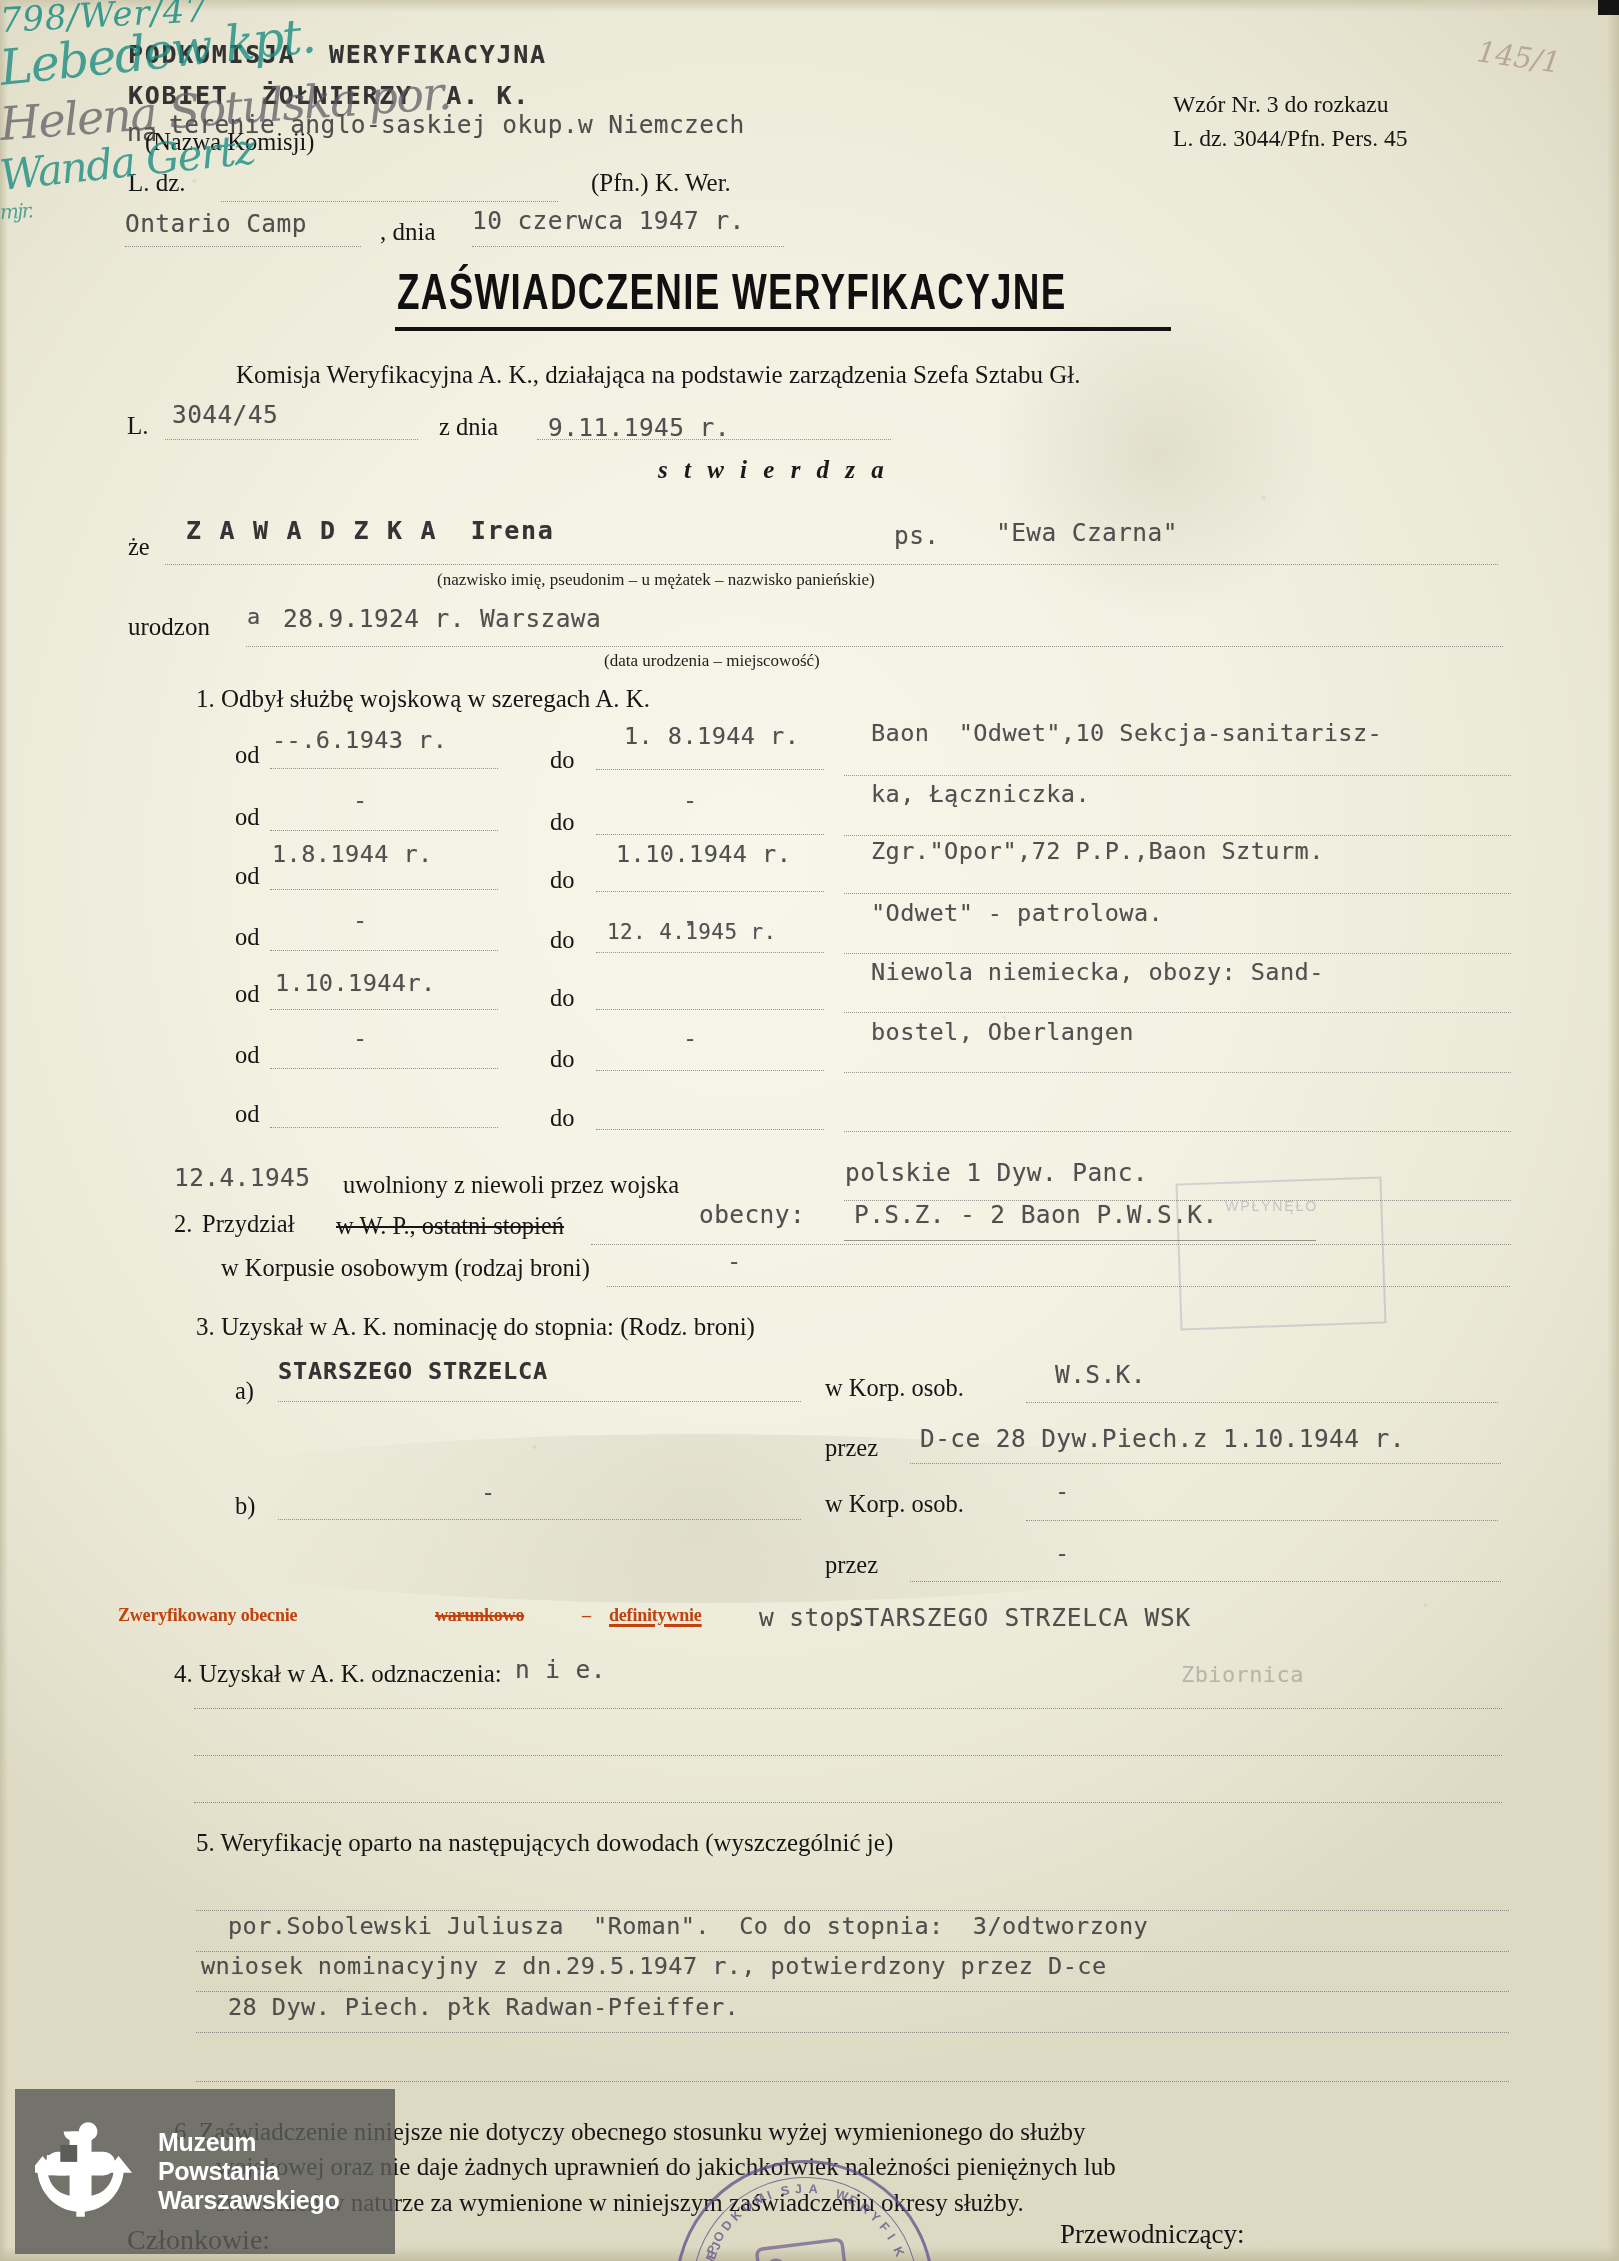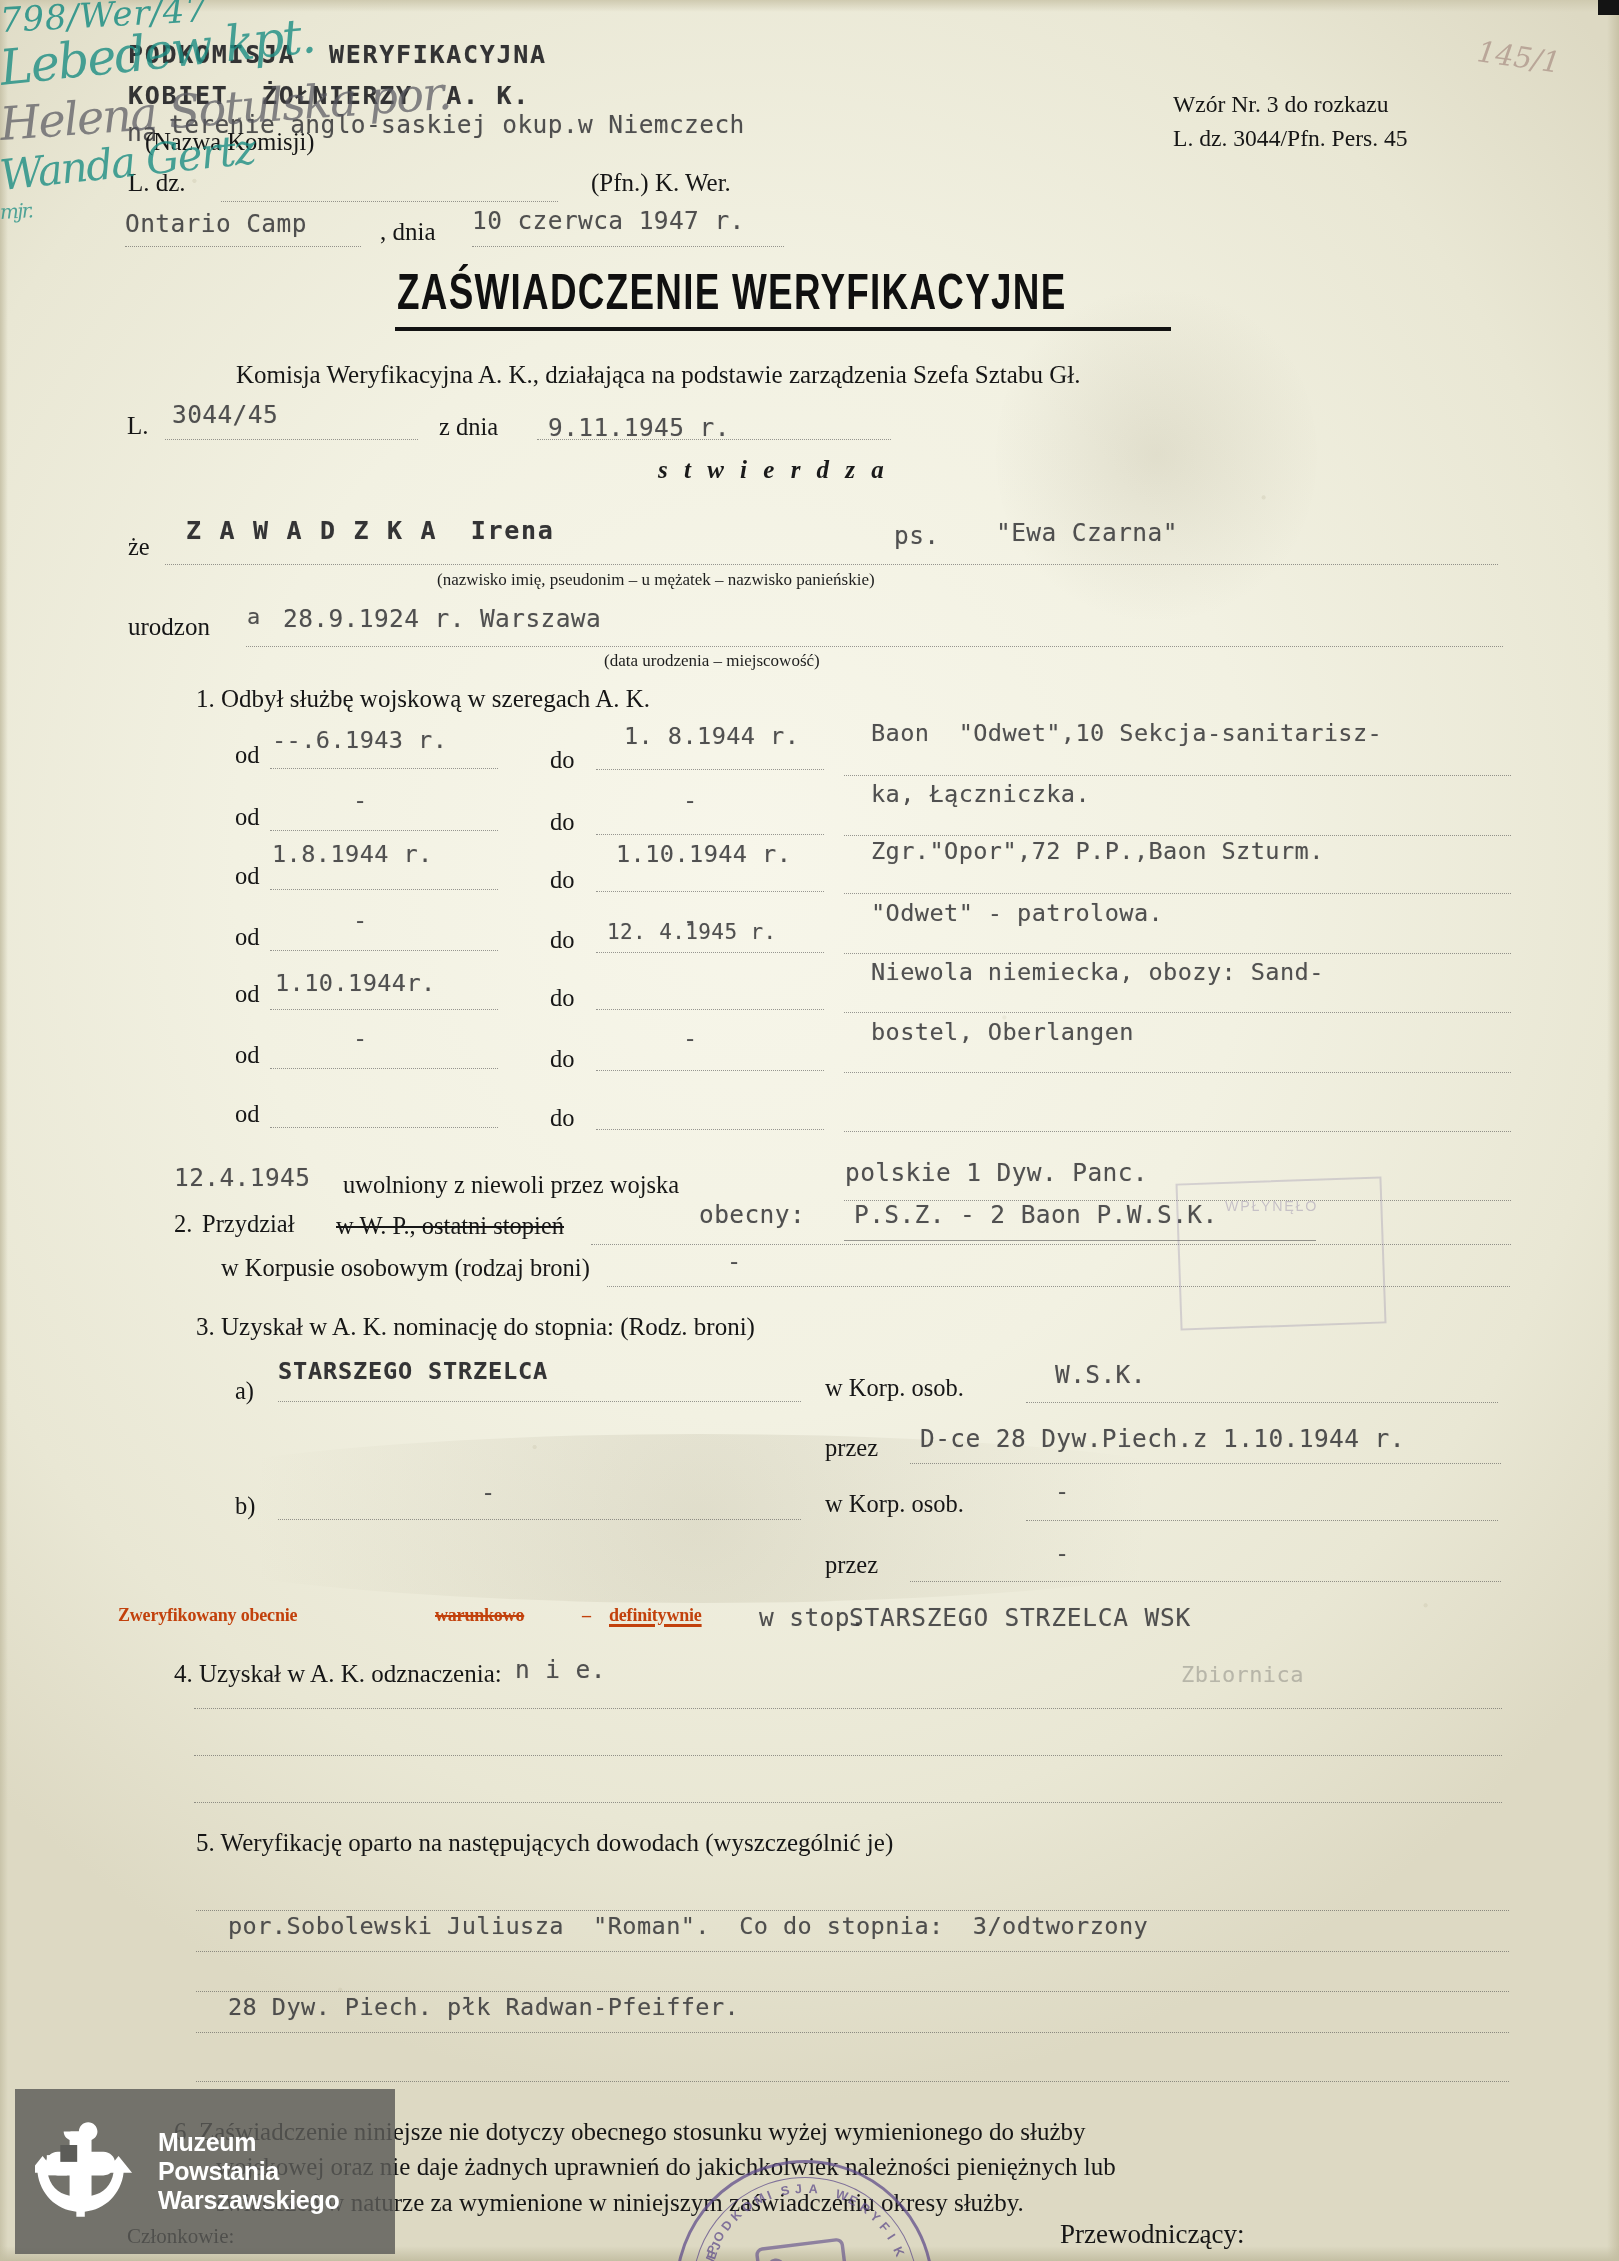--- a/index.html
+++ b/index.html
@@ -361,30 +361,31 @@
   <div class="dots" style="left:194px;top:1708px;width:1308px;"></div>
   <div class="dots" style="left:194px;top:1755px;width:1308px;"></div>
   <div class="dots" style="left:194px;top:1802px;width:1308px;"></div>
 
   <div class="t mono tw tw-faint" style="left:1181px;top:1662px;font-size:22px;opacity:.28;">Zbiornica</div>
 
   <div class="t serif pr" style="left:196px;top:1829px;font-size:25px;">5. Weryfikację oparto na następujących dowodach (wyszczególnić je)</div>
   <div class="dots" style="left:196px;top:1910px;width:1313px;"></div>
   <div class="t mono tw" style="left:228px;top:1912px;font-size:23.6px;">por.Sobolewski Juliusza  "Roman".  Co do stopnia:  3/odtworzony</div>
   <div class="dots" style="left:196px;top:1951px;width:1313px;"></div>
+  <div class="t mono tw" style="left:201px;top:1952px;font-size:23.6px;">wniosek nominacyjny z dn.29.5.1947 r., potwierdzony przez D-ce</div>
   <div class="dots" style="left:196px;top:1991px;width:1313px;"></div>
   <div class="t mono tw" style="left:228px;top:1993px;font-size:23.6px;">28 Dyw. Piech. płk Radwan-Pfeiffer.</div>
   <div class="dots" style="left:196px;top:2032px;width:1313px;"></div>
   <div class="dots" style="left:196px;top:2081px;width:1313px;"></div>
 
   <div class="t serif pr" style="left:174px;top:2118px;font-size:25px;">6. Zaświadczenie niniejsze nie dotyczy obecnego stosunku wyżej wymienionego do służby</div>
   <div class="t serif pr" style="left:216px;top:2153px;font-size:25px;">wojskowej oraz nie daje żadnych uprawnień do jakichkolwiek należności pieniężnych lub</div>
   <div class="t serif pr" style="left:216px;top:2189px;font-size:25px;">świadczeń w naturze za wymienione w niniejszym zaświadczeniu okresy służby.</div>
 
-    <div class="t serif pr" style="left:127px;top:2224px;font-size:21px;text-align:right;">Członkowie:</div>
+    <div class="t serif pr" style="left:127px;top:2224px;font-size:28px;text-align:right;">Członkowie:</div>
     <div class="sig-green" style="left:297px;top:2192px;">Lebedew kpt.</div>
 
     <div class="sig-pencil" style="left:93px;top:2254px;">Helena Sotulska por.</div>
 
     <div class="t serif pr" style="left:1060px;top:2219px;font-size:27px;">Przewodniczący:</div>
     <div class="sig-green" style="left:1046px;top:2254px;font-size:42px;">Wanda Gertz</div>
     <div class="sig-green sig-small" style="left:1271px;top:2300px;transform:rotate(-3deg);">mjr.</div>
 
     <div class="stamp" style="left:675px;top:2160px;">
       <div class="eagle">🏜</div>

